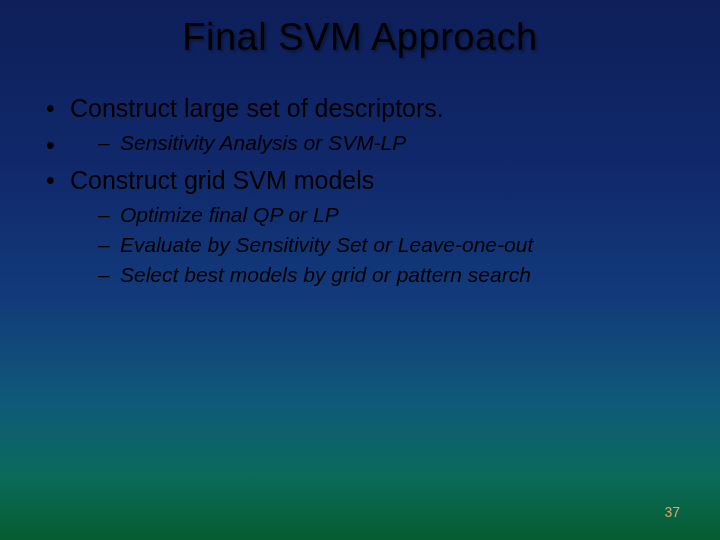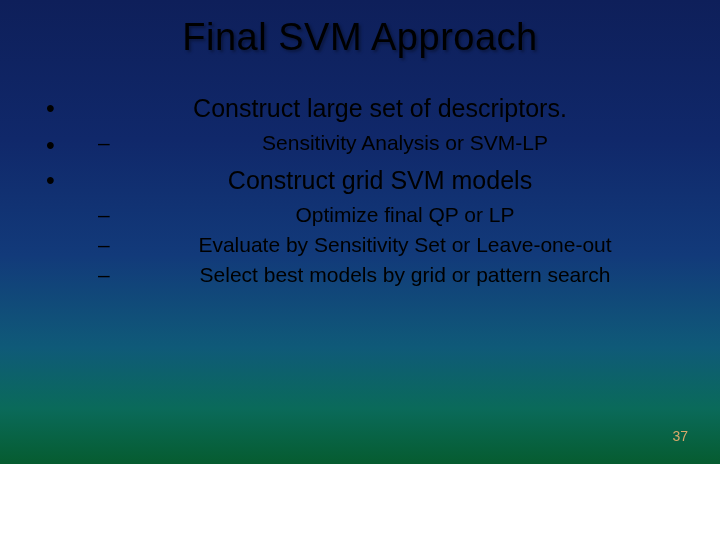--- a/index.html
+++ b/index.html
@@ -5,21 +5,21 @@
   html, body {
     margin: 0;
     padding: 0;
     width: 720px;
     height: 540px;
     overflow: hidden;
     font-family: Arial, Helvetica, sans-serif;
   }
   .slide {
     width: 720px;
-    height: 464px;
+    height: 540px;
     background: linear-gradient(to bottom,
       #0e1f5a 0%,
       #10286a 30%,
       #123a7a 55%,
       #0f5a78 75%,
       #0a6a5a 88%,
       #065c30 100%);
     position: relative;
     color: #000;
     box-sizing: border-box;
@@ -29,21 +29,20 @@
     font-size: 38px;
     color: #000;
     padding-top: 16px;
     padding-bottom: 8px;
     font-weight: normal;
     letter-spacing: 0.5px;
     text-shadow: 2px 2px 3px rgba(0,0,0,0.35);
   }
   .body {
     padding: 20px 30px 0 32px;
-    text-align: center;
   }
   ul.top {
     list-style: none;
     margin: 0;
     padding: 0;
   }
   ul.top > li {
     font-size: 25px;
     color: #000;
     margin: 6px 0 6px 14px;
@@ -64,32 +63,33 @@
     margin: 6px 0 8px 0;
     padding: 0;
   }
   ul.sub > li {
     font-size: 21px;
     color: #000;
     margin: 4px 0 4px 28px;
     line-height: 1.25;
     position: relative;
     padding-left: 22px;
+    font-style: italic;
   }
   ul.sub > li::before {
     content: "–";
     position: absolute;
     left: 0;
     top: 0;
     color: #000;
     font-size: 21px;
   }
   .pagenum {
     position: absolute;
-    right: 32px;
+    right: 40px;
     bottom: 20px;
     color: #d9a86a;
     font-size: 14px;
   }
 </style>
 </head>
 <body>
 
 <div class="slide">
   <div class="title">Final SVM Approach</div>

